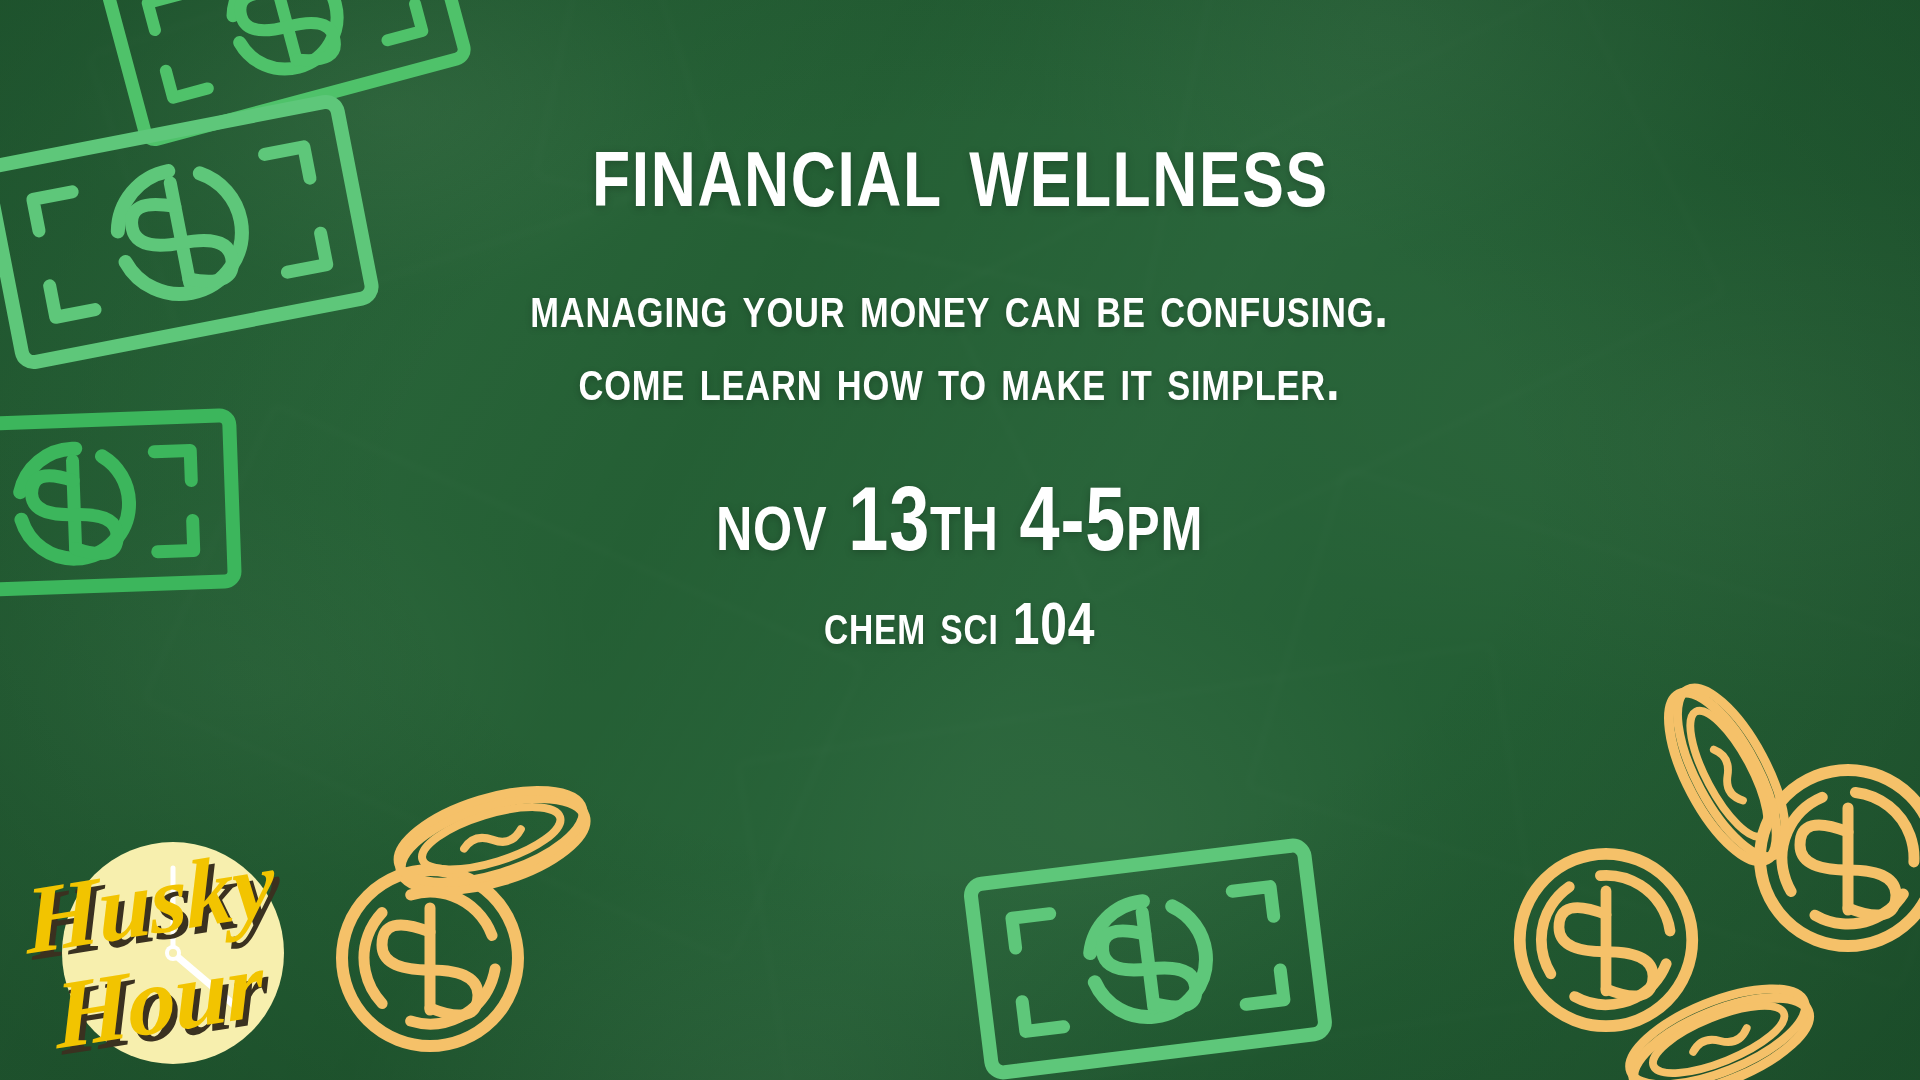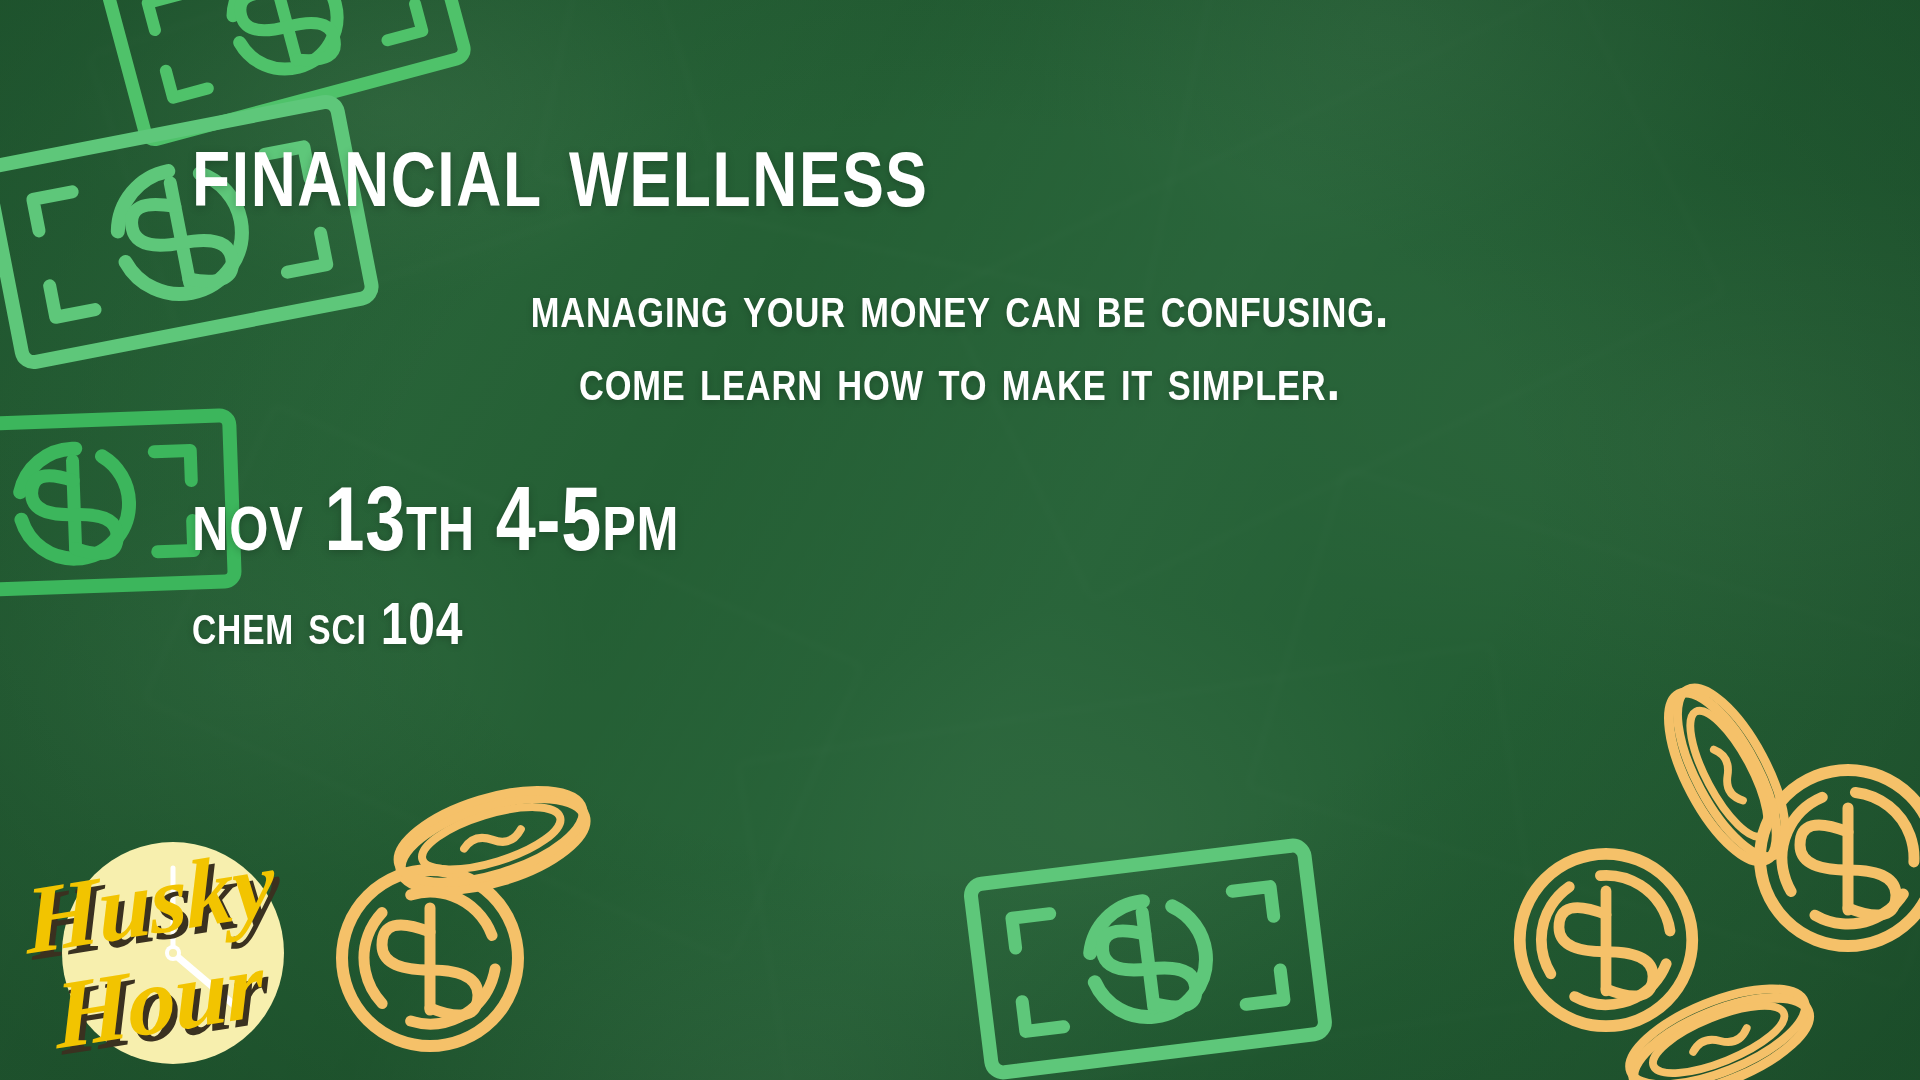--- a/index.html
+++ b/index.html
@@ -44,21 +44,21 @@
     background:radial-gradient(ellipse 1250px 820px at 50% 46%, rgba(0,0,0,0) 45%, rgba(14,52,26,.38) 100%);
   }
 
   
   .doodle{position:absolute;}
   .doodle svg{display:block;overflow:visible;}
 
   
   .content{
     position:absolute;left:0;right:0;top:0;height:1080px;
-    display:flex;flex-direction:column;
+    display:flex;flex-direction:column;align-items:center;
     padding-top:112px;box-sizing:border-box;
   }
   .headline{
     color:#ffffff;
     font-family:"Liberation Sans Narrow","Liberation Sans", sans-serif;
     font-weight:700;
     font-size:112px;
     line-height:1.0;
     letter-spacing:2px;
     font-variant:small-caps;

